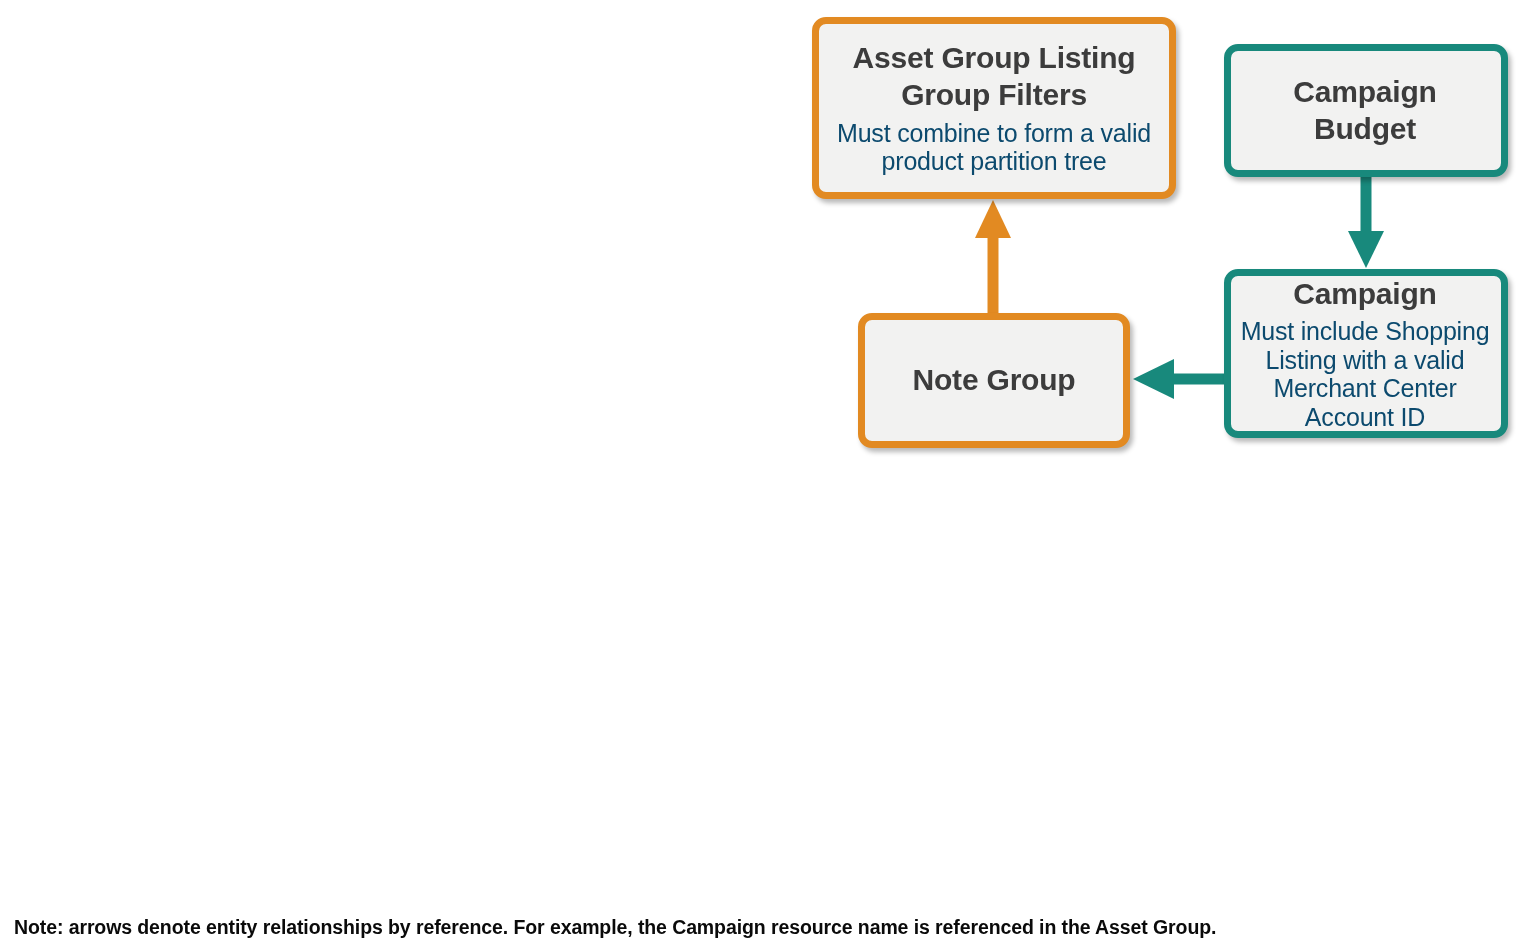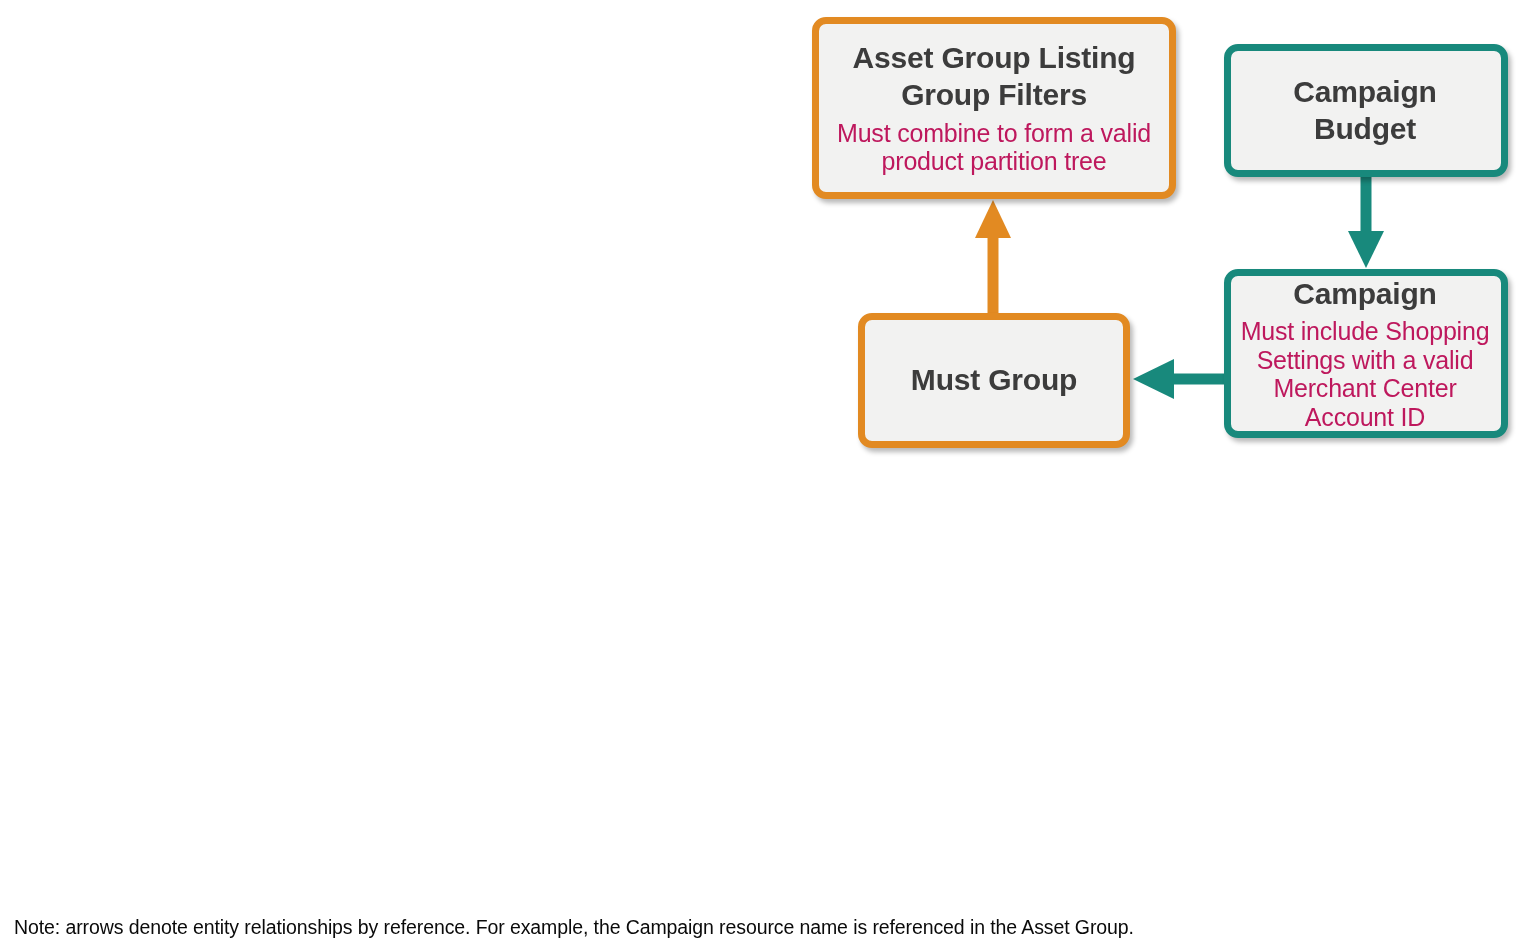--- a/index.html
+++ b/index.html
@@ -50,21 +50,21 @@
   .node-title {
     font-weight: bold;
     font-size: 30px;
     line-height: 1.22;
     color: #3c3c3c;
     letter-spacing: -0.2px;
   }
   .node-subtitle {
     font-size: 25px;
     line-height: 1.14;
-    color: #be185d;
+    color: #0c4a6e;
     margin-top: 5px;
     letter-spacing: -0.2px;
   }
 
   
   #node-asset-group-listing-group-filters {
     left: 812px; top: 17px; width: 364px; height: 182px;
   }
   #node-campaign-budget {
     left: 1224px; top: 44px; width: 284px; height: 133px;
@@ -74,21 +74,21 @@
   }
   #node-campaign {
     left: 1224px; top: 269px; width: 284px; height: 169px;
   }
 
   .footer-note {
     position: absolute;
     left: 14px;
     top: 916px;
     font-size: 19.5px;
-    font-weight: normal;
+    font-weight: bold;
     color: #0a0a0a;
     letter-spacing: -0.1px;
     white-space: nowrap;
   }
 </style>
 </head>
 <body>
 
 <div id="diagram-canvas">
 
@@ -113,23 +113,23 @@
   <div class="node orange" id="node-asset-group-listing-group-filters">
     <div class="node-title">Asset Group Listing Group Filters</div>
     <div class="node-subtitle">Must combine to form a valid product partition tree</div>
   </div>
 
   <div class="node teal" id="node-campaign-budget">
     <div class="node-title">Campaign Budget</div>
   </div>
 
   <div class="node orange" id="node-asset-group">
-    <div class="node-title">Must Group</div>
+    <div class="node-title">Note Group</div>
   </div>
 
   <div class="node teal" id="node-campaign">
     <div class="node-title">Campaign</div>
-    <div class="node-subtitle">Must include Shopping Settings with a valid Merchant Center Account ID</div>
+    <div class="node-subtitle">Must include Shopping Listing with a valid Merchant Center Account ID</div>
   </div>
 
   <div class="footer-note">Note: arrows denote entity relationships by reference. For example, the Campaign resource name is referenced in the Asset Group.</div>
 
 </div>
 
 </body></html>

